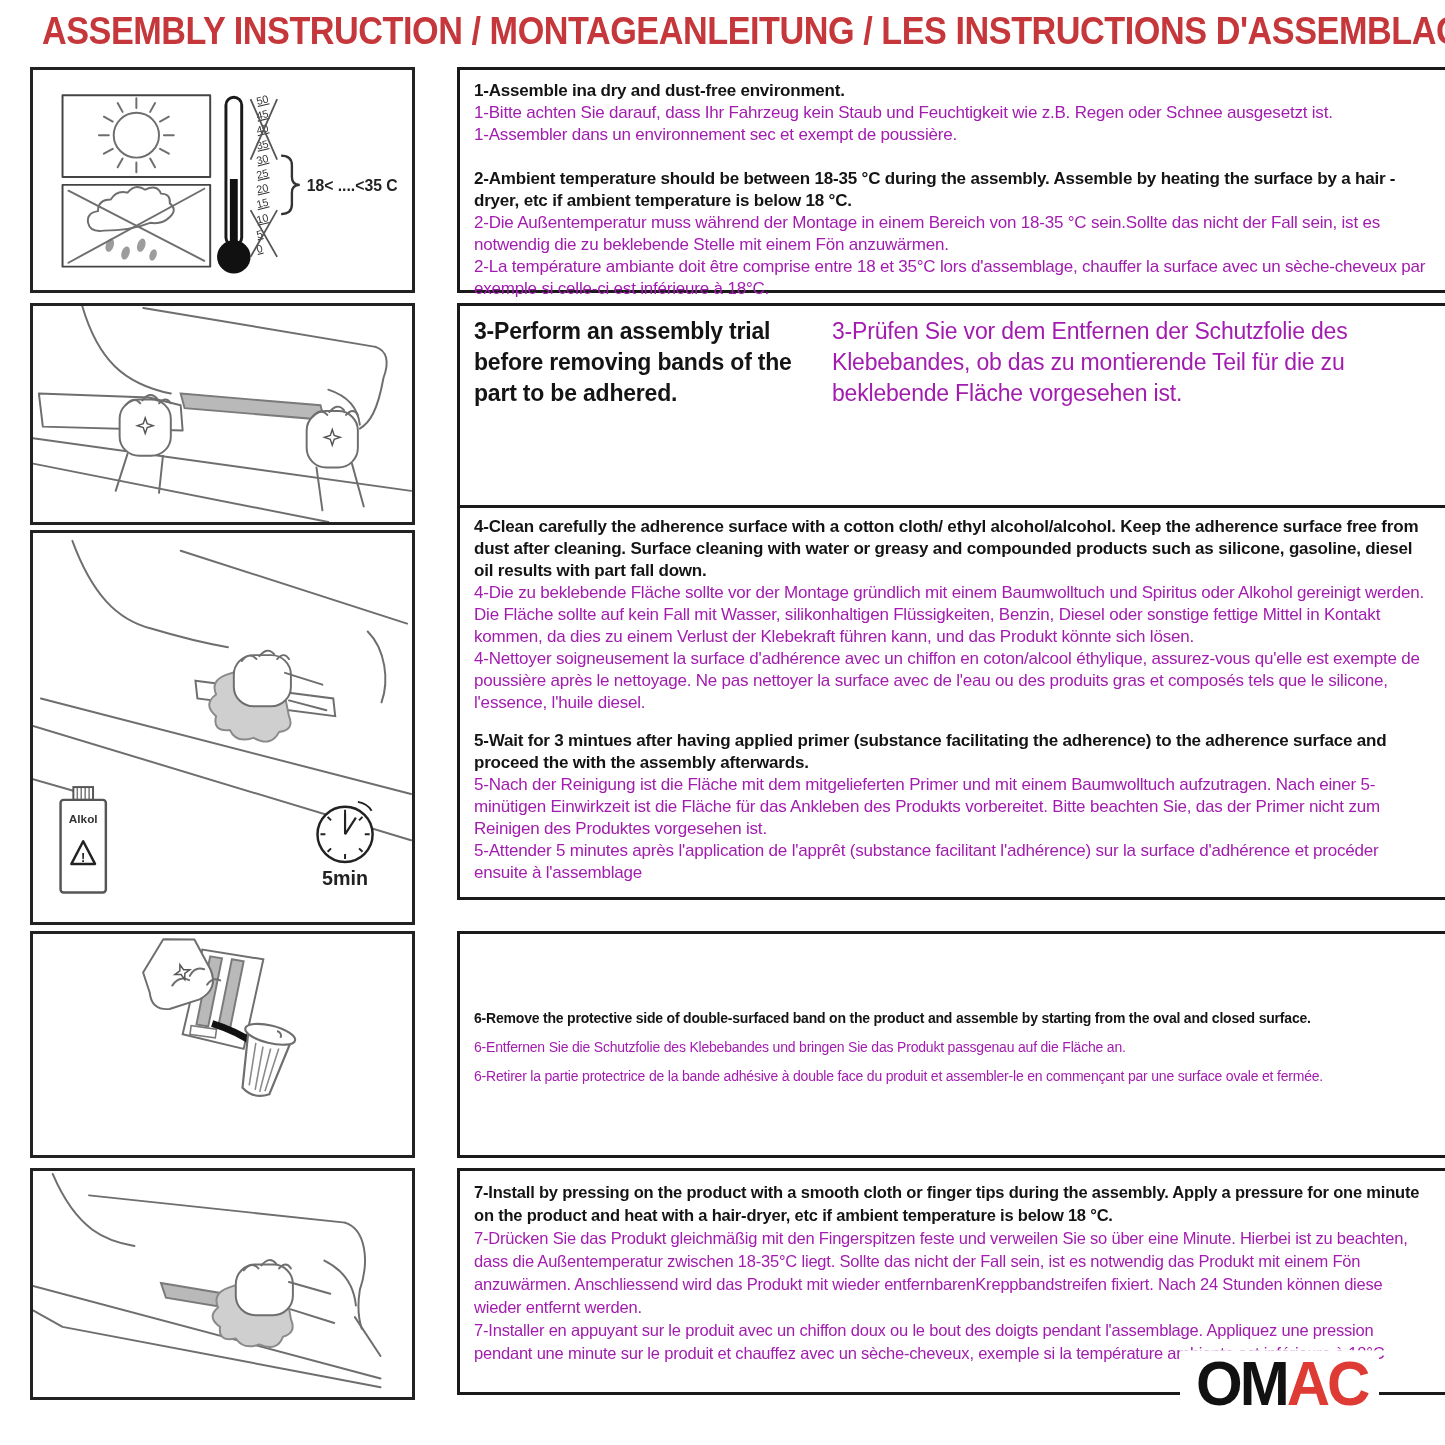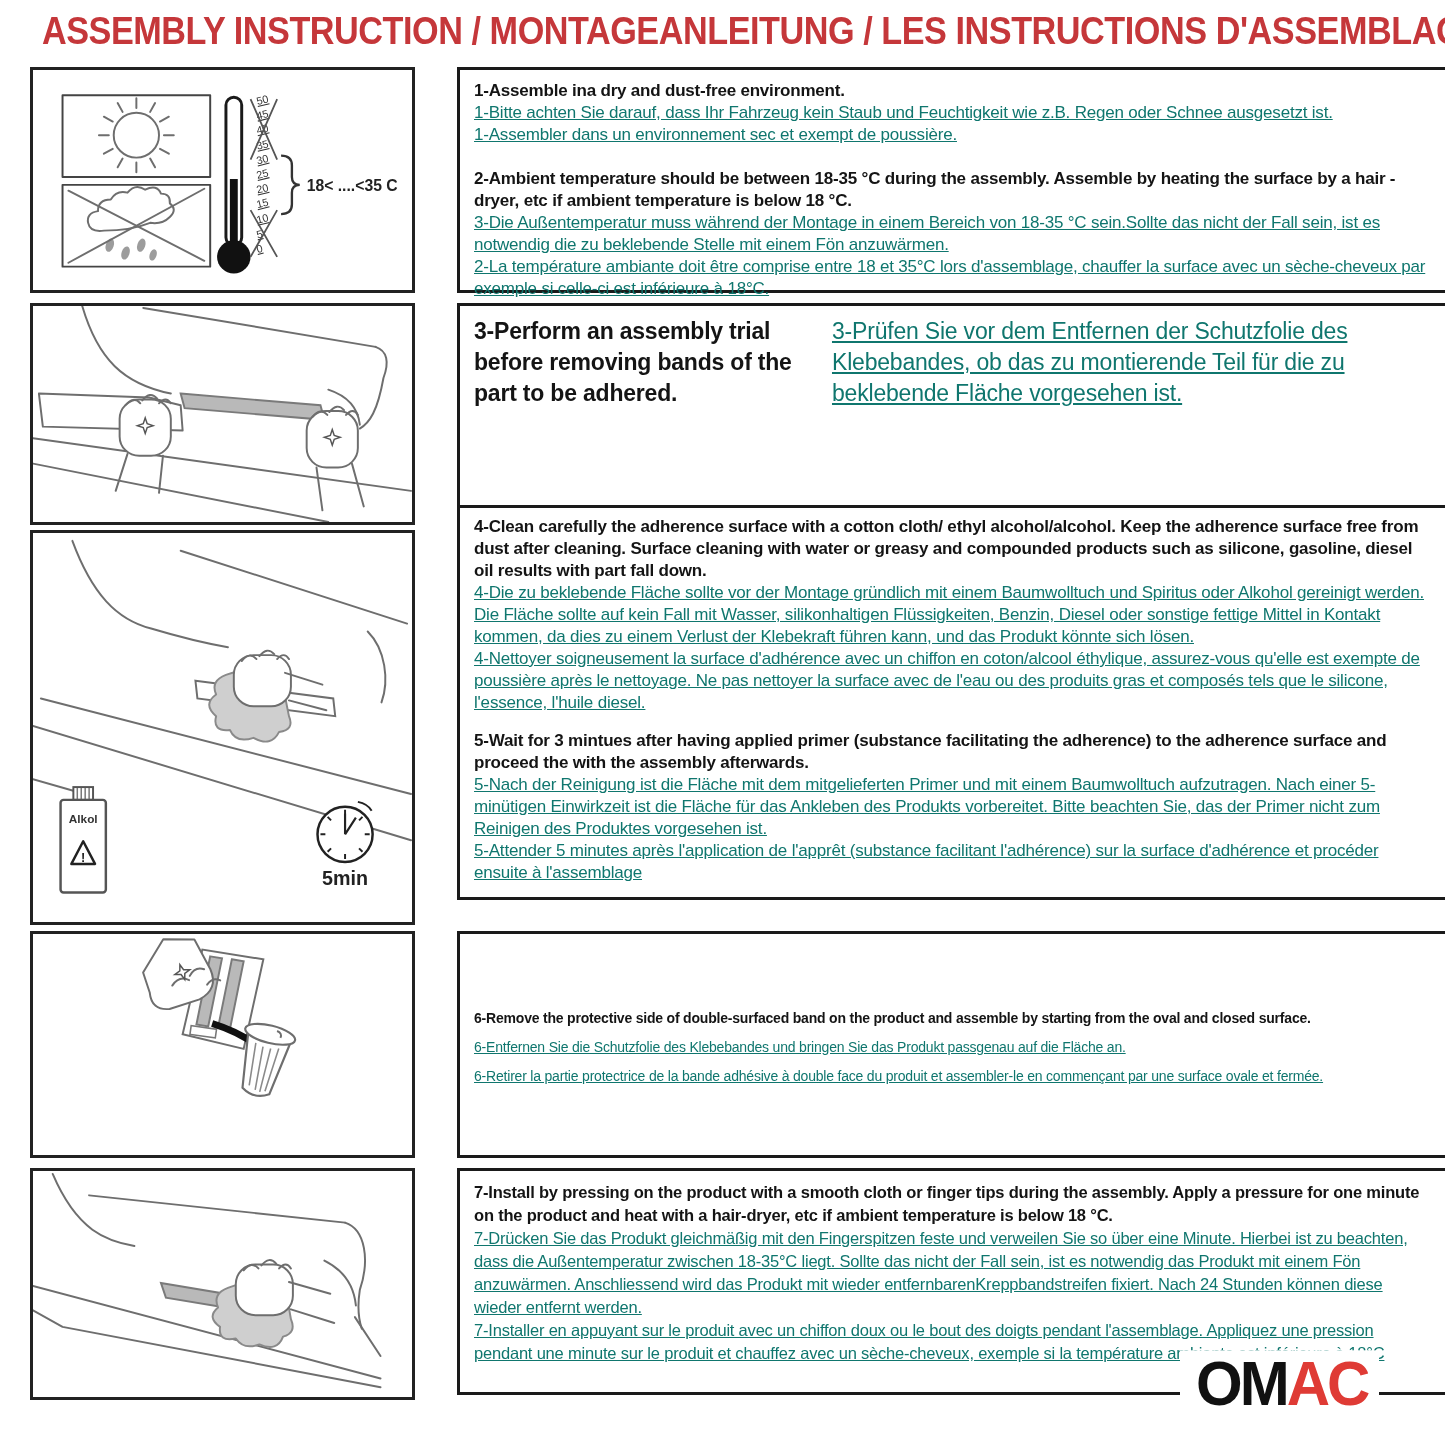--- a/index.html
+++ b/index.html
@@ -15,21 +15,21 @@
   .ibox{
     position:absolute;left:30px;width:385px;border:3px solid #222;background:#fff;box-sizing:border-box;
   }
   .tbox{
     position:absolute;left:433px;width:994px;border:3px solid #1a1a1a;background:#fff;box-sizing:border-box;
     padding:10px 16px 4px 14px;
     margin-left:24px;
   }
   .tbox p{margin:0;}
   .en{font-weight:700;color:#141414;}
-  .de,.fr{font-weight:400;color:#0f766e;text-decoration:underline;}
+  .de,.fr{font-weight:400;color:#a21caf;}
   .t-small{font-size:17px;line-height:22px;letter-spacing:-0.2px;}
   .t-row5{font-size:16.5px;line-height:23px;letter-spacing:-0.2px;}
   .t-large{font-size:23px;line-height:31px;letter-spacing:-0.2px;display:flex;justify-content:center;}
   .t-med{font-size:14px;line-height:29px;letter-spacing:-0.2px;display:flex;flex-direction:column;justify-content:center;}
   .gap-lg{margin-top:22px !important;}
   .gap-md{margin-top:16px !important;}
   svg{display:block;width:100%;height:100%;}
   .ln{fill:none;stroke:#6e6e6e;stroke-width:2;stroke-linecap:round;stroke-linejoin:round;}
   .lnd{fill:none;stroke:#444;stroke-width:2;stroke-linecap:round;stroke-linejoin:round;}
   .strip{fill:#b9b9b9;stroke:#7a7a7a;stroke-width:2;}
@@ -91,21 +91,21 @@
       <path d="M221,30 L248,92 M248,30 L221,92 M221,144 L248,192 M248,144 L221,192" stroke="#555" stroke-width="1.8" fill="none"></path>
       <path d="M252,88 Q263,88 263,98 L263,110 Q263,118 271,118 Q263,118 263,126 L263,138 Q263,148 252,148" fill="none" stroke="#333" stroke-width="2.4"></path>
       <text x="278" y="124" font-size="16" font-weight="bold" fill="#222">18&lt; ....&lt;35 C</text>
     </svg>
   </div>
   <div class="tbox t-small" style="top:67px;height:226px;">
     <p class="en">1-Assemble ina dry and dust-free environment.</p>
     <p class="de">1-Bitte achten Sie darauf, dass Ihr Fahrzeug kein Staub und Feuchtigkeit wie z.B. Regen oder Schnee ausgesetzt ist.</p>
     <p class="fr">1-Assembler dans un environnement sec et exempt de poussière.</p>
     <p class="en gap-lg">2-Ambient temperature should be between 18-35 °C  during the assembly. Assemble by heating the surface by a hair -dryer, etc if ambient temperature is below 18 °C.</p>
-    <p class="de">3-Die Außentemperatur muss während der Montage in einem Bereich von 18-35 °C  sein.Sollte das nicht der Fall sein, ist es notwendig die zu beklebende Stelle mit einem Fön anzuwärmen.</p>
+    <p class="de">2-Die Außentemperatur muss während der Montage in einem Bereich von 18-35 °C  sein.Sollte das nicht der Fall sein, ist es notwendig die zu beklebende Stelle mit einem Fön anzuwärmen.</p>
     <p class="fr">2-La température ambiante doit être comprise entre 18 et 35°C lors d'assemblage, chauffer la surface avec un sèche-cheveux par exemple si celle-ci est inférieure à 18°C.</p>
   </div>
 
   <div class="ibox" style="top:303px;height:222px;">
     <svg viewBox="0 0 385 222" preserveAspectRatio="none">
       <g class="ln">
         <path d="M50,0 C66,55 92,80 140,90"></path>
         <path d="M112,2 L348,42"></path>
         <path d="M348,42 C360,46 362,58 356,74 C350,108 342,120 332,126"></path>
         <path d="M300,86 C318,92 330,104 332,122"></path>

